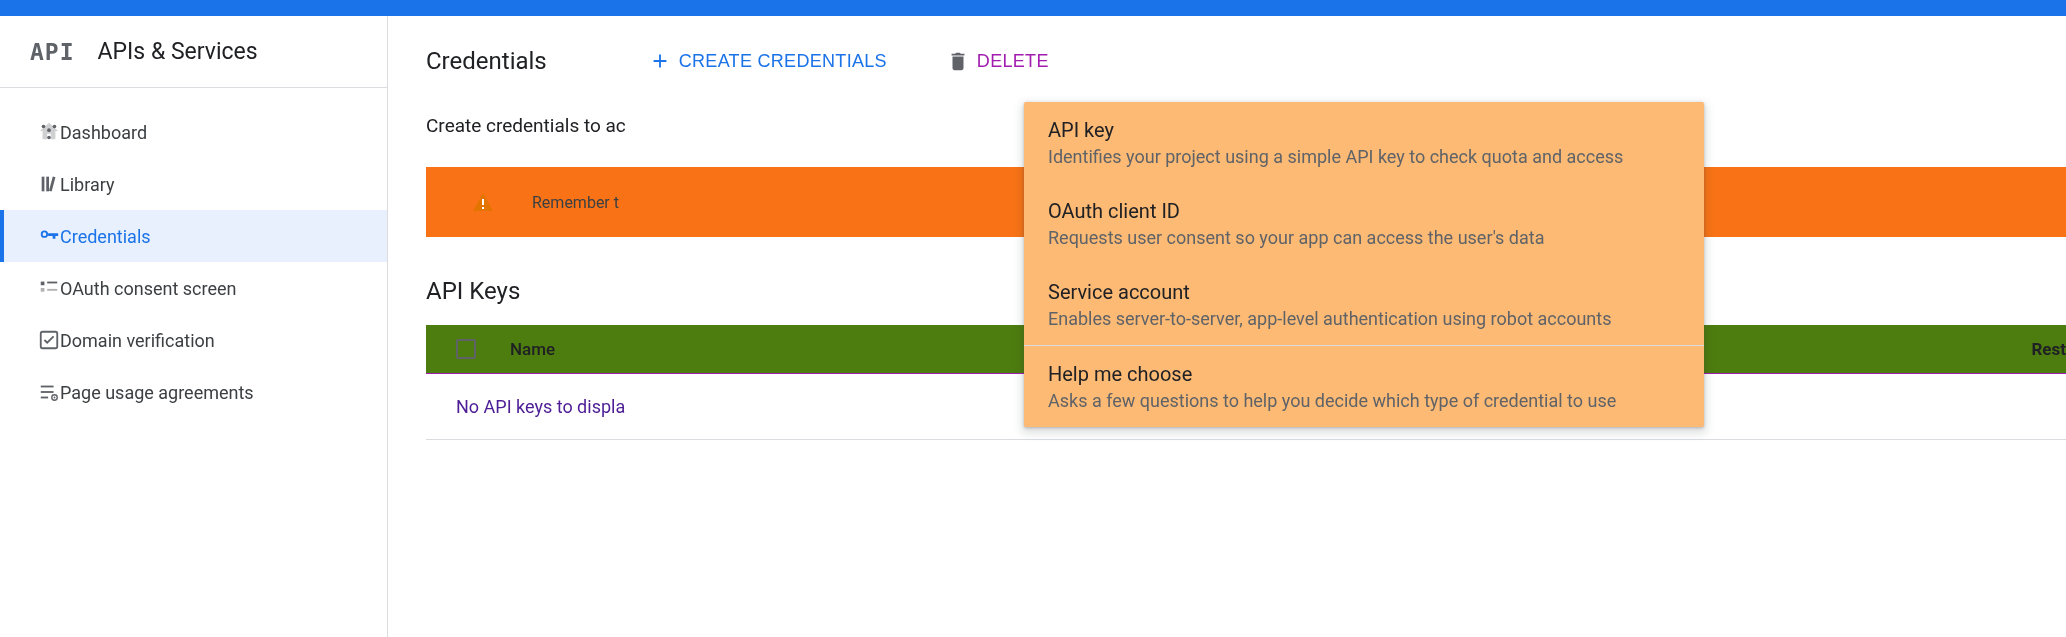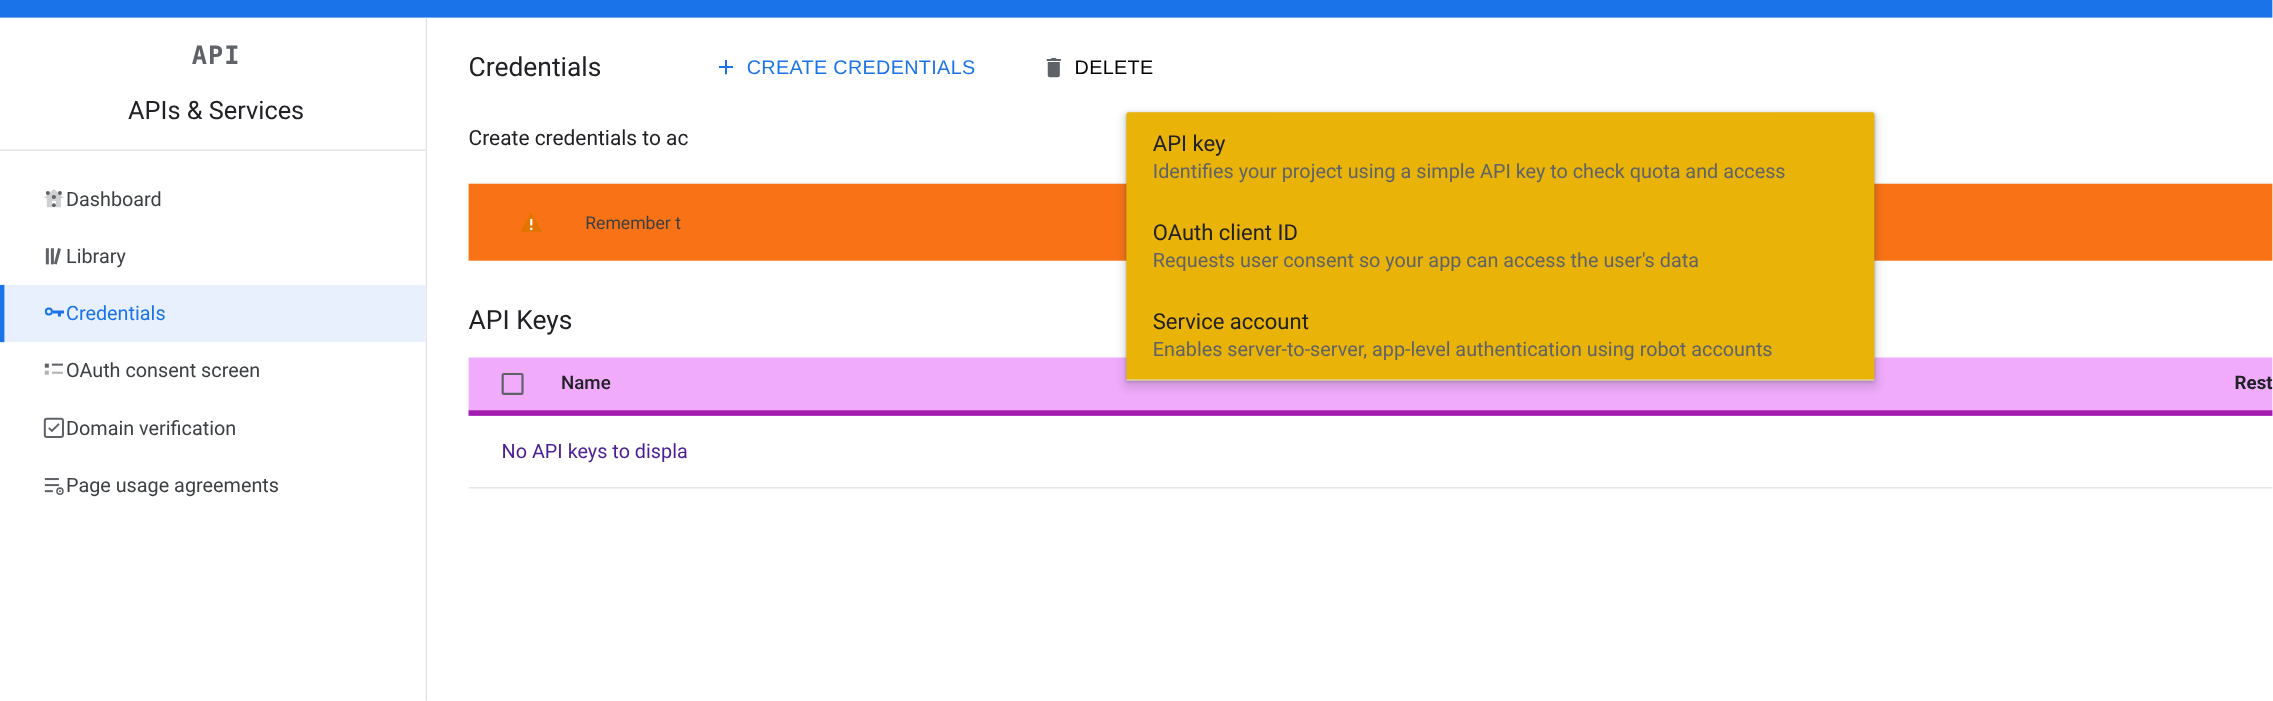--- a/index.html
+++ b/index.html
@@ -26,21 +26,20 @@
       width: 388px;
       border-right: 1px solid #dadce0;
       flex-shrink: 0;
     }
     .sidebar-header {
       display: flex;
       align-items: center;
       gap: 23px;
       padding: 22px 24px 22px 30px;
       border-bottom: 1px solid #dadce0;
-      flex-direction: column;
     }
     .logo-text {
       font-family: monospace;
       font-size: 23px;
       font-weight: 700;
       color: #5f6368;
       letter-spacing: 1px;
     }
     .sidebar-title {
       font-size: 23px;
@@ -110,21 +109,21 @@
       cursor: pointer;
       padding: 8px 12px;
       border: none;
       background: none;
     }
     .btn-create {
       color: #1a73e8;
       margin-right: 36px;
     }
     .btn-delete {
-      color: #000000;
+      color: #a21caf;
       text-align: center;
     }
     .btn-icon {
       width: 22px;
       height: 22px;
     }
     .content-body {
       padding: 8px 0 0 38px;
     }
     .intro-text {
@@ -143,22 +142,22 @@
     .section-title {
       font-size: 24px;
       font-weight: 400;
       color: #202124;
       margin-bottom: 20px;
     }
     .table-header {
       display: flex;
       align-items: flex-start;
       padding: 14px 0 14px 30px;
-      border-bottom: 5px solid #a21caf;
-      background: #f0abfc;
+      border-bottom: 1px solid #a21caf;
+      background: #4d7c0f;
     }
     .checkbox {
       width: 20px;
       height: 20px;
       border: 2px solid #5f6368;
       border-radius: 2px;
       margin-right: 34px;
     }
     .col-name {
       font-size: 17px;
@@ -176,21 +175,21 @@
       padding: 22px 0 22px 30px;
       font-size: 18px;
       color: #4c1d95;
       border-bottom: 1px solid #dadce0;
     }
     .dropdown {
       position: absolute;
       top: 86px;
       left: 636px;
       width: 680px;
-      background: #eab308;
+      background: #fdba74;
       box-shadow: 0 1px 3px rgba(60,64,67,0.3), 0 4px 8px 3px rgba(60,64,67,0.15);
       border-radius: 2px;
       z-index: 100;
     }
     .dropdown-item {
       padding: 16px 24px;
       cursor: pointer;
     }
     .dropdown-title {
       font-size: 20px;
@@ -326,15 +325,19 @@
       </div>
       <div class="dropdown-item">
         <div class="dropdown-title">OAuth client ID</div>
         <div class="dropdown-desc">Requests user consent so your app can access the user's data</div>
       </div>
       <div class="dropdown-item">
         <div class="dropdown-title">Service account</div>
         <div class="dropdown-desc">Enables server-to-server, app-level authentication using robot accounts</div>
       </div>
       <div class="dropdown-divider"></div>
+      <div class="dropdown-item">
+        <div class="dropdown-title">Help me choose</div>
+        <div class="dropdown-desc">Asks a few questions to help you decide which type of credential to use</div>
+      </div>
     </div>
   </div>
 </div>
 
 </body></html>

